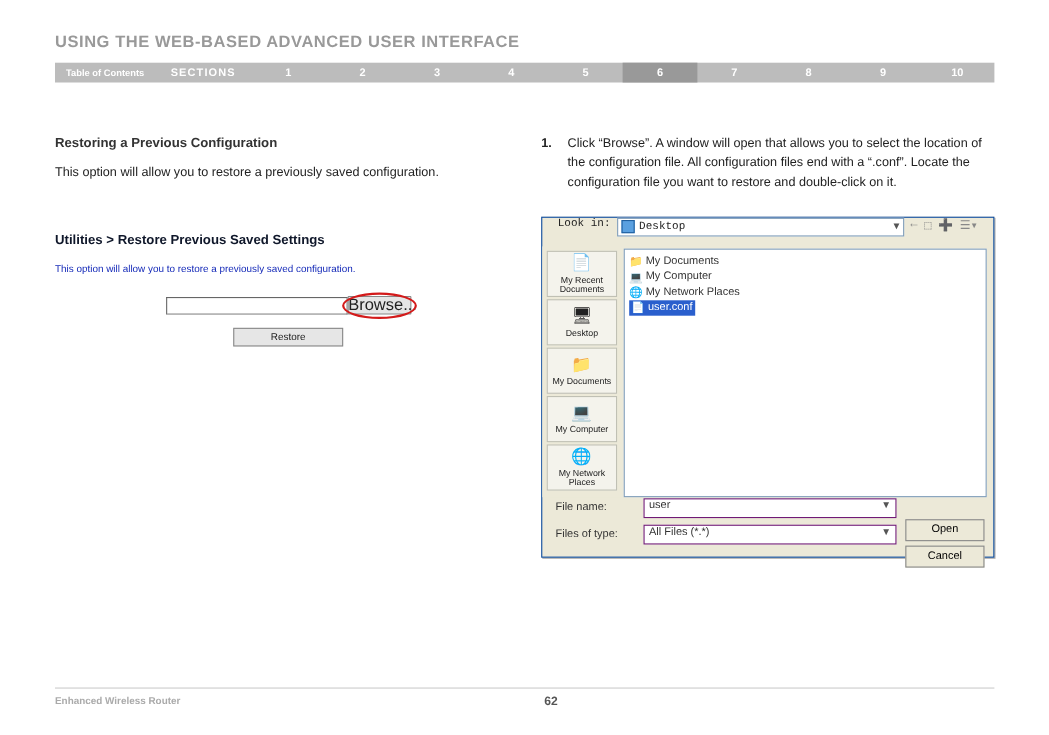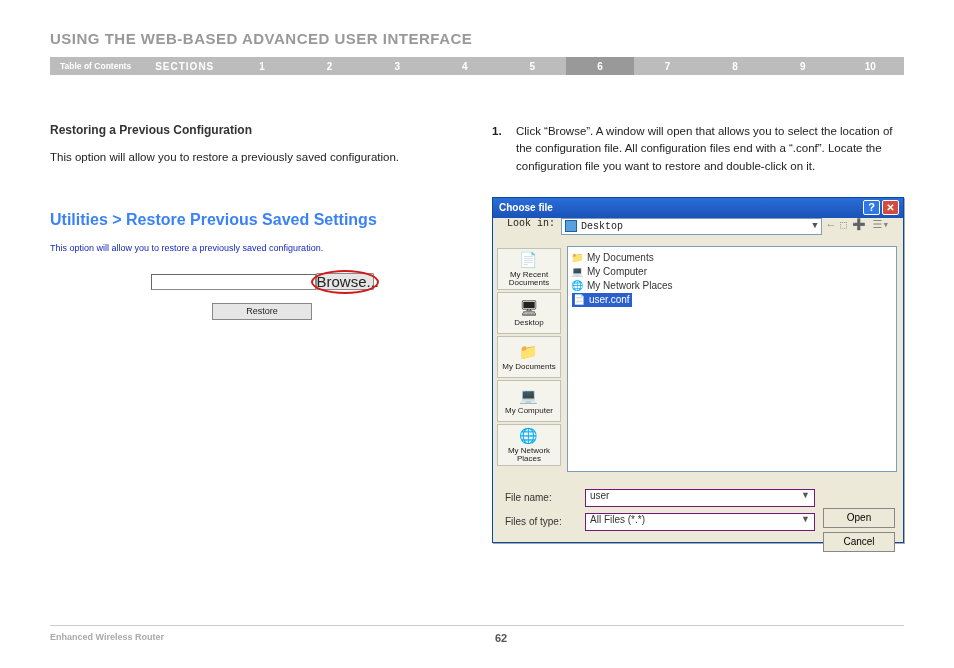--- a/index.html
+++ b/index.html
@@ -89,22 +89,22 @@
     width: 24px;
     flex-shrink: 0;
   }
   .step-text { flex: 1; }
   
   .util-shot {
     margin-top: 45px;
     font-family: Arial, sans-serif;
   }
   .util-title {
-    color: #3b82f6;
-    font-size: 16px;
+    color: #0f172a;
+    font-size: 12px;
     font-weight: bold;
     margin-bottom: 14px;
   }
   .util-desc {
     color: #152ab8;
     font-size: 9px;
     margin-bottom: 20px;
   }
   .util-field-row {
     display: flex;
@@ -256,21 +256,21 @@
     padding: 4px;
     font-size: 10px;
   }
   .file-item { display:flex; align-items:center; height:14px; gap:3px; }
   .file-item .fi { width:12px; height:11px; display:inline-flex; align-items:center; justify-content:center; font-size:10px;}
   .file-item.selected { background:#2a5fcd; color:#fff; display:inline-flex; padding:0 2px; }
   .folder-glyph { color:#d9a93e; }
   .comp-glyph { color:#555; }
   .net-glyph { color:#3a7; }
   .dlg-bottom {
-    padding: 16px 8px 10px 8px;
+    padding: 0 8px 10px 8px;
     display: grid;
     grid-template-columns: 76px 1fr 72px;
     grid-template-rows: 20px 20px;
     gap: 4px 8px;
     align-items: center;
     font-size: 10px;
   }
   .dlg-bottom label { text-align:left; font-size:10px; padding-left: 4px;}
   .dlg-combo {
     height: 18px;
@@ -348,25 +348,20 @@
       </div>
     </div>
 
     <div class="col-right">
       <div class="step">
         <div class="step-num">1.</div>
         <div class="step-text">Click “Browse”. A window will open that allows you to select the location of the configuration file. All configuration files end with a “.conf”. Locate the configuration file you want to restore and double-click on it.</div>
       </div>
 
       <div class="dialog">
-        <div class="dlg-title">
-          <span class="dlg-title-text">Choose file</span>
-          <span class="dlg-title-help">?</span>
-          <span class="dlg-title-btn">✕</span>
-        </div>
         <div class="dlg-toolbar">
           <span class="dlg-toolbar-label">Look in:</span>
           <div class="dlg-lookin">
             <span class="deskicon"></span>
             <span>Desktop</span>
             <span class="dd">▼</span>
           </div>
           <div class="dlg-toolbar-icons">
             <span>←</span>
             <span>⬚</span>

